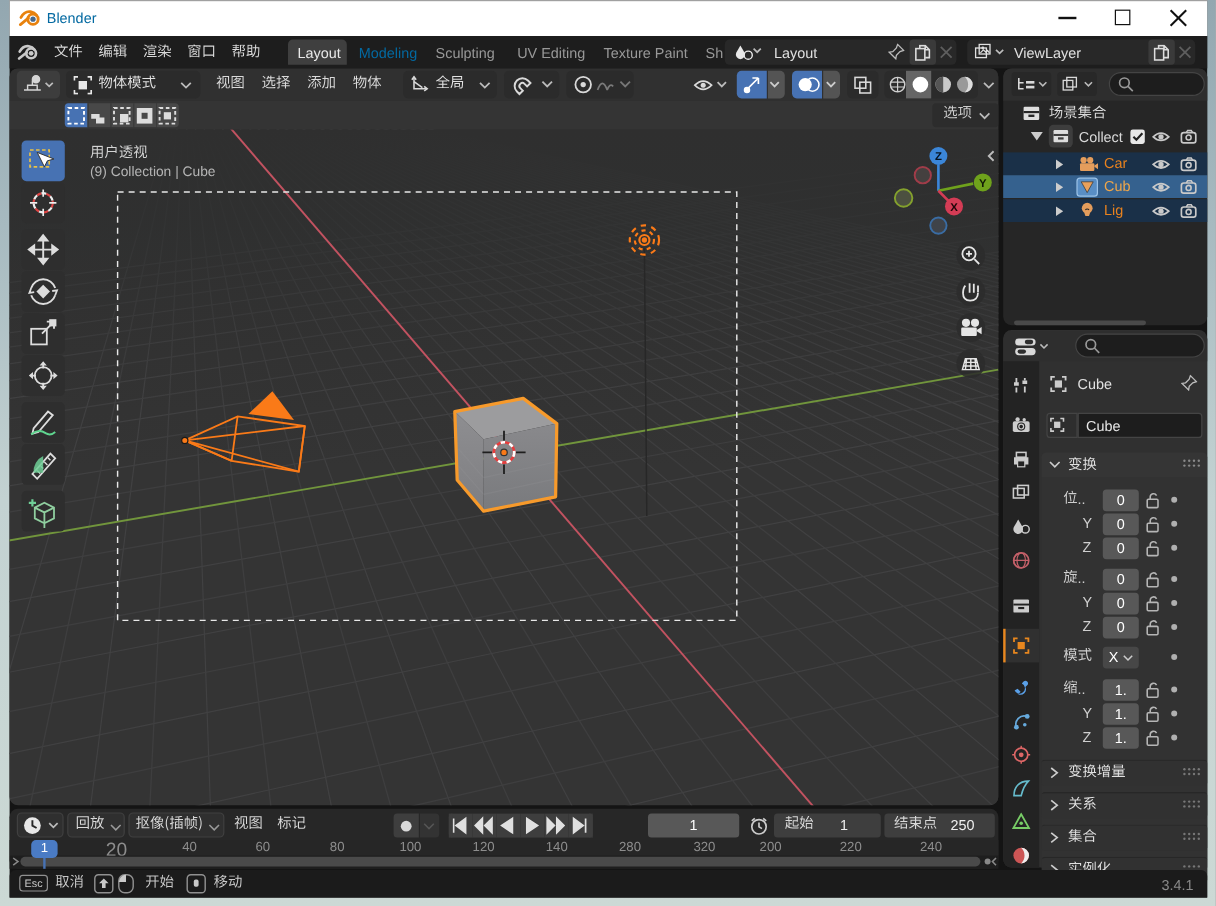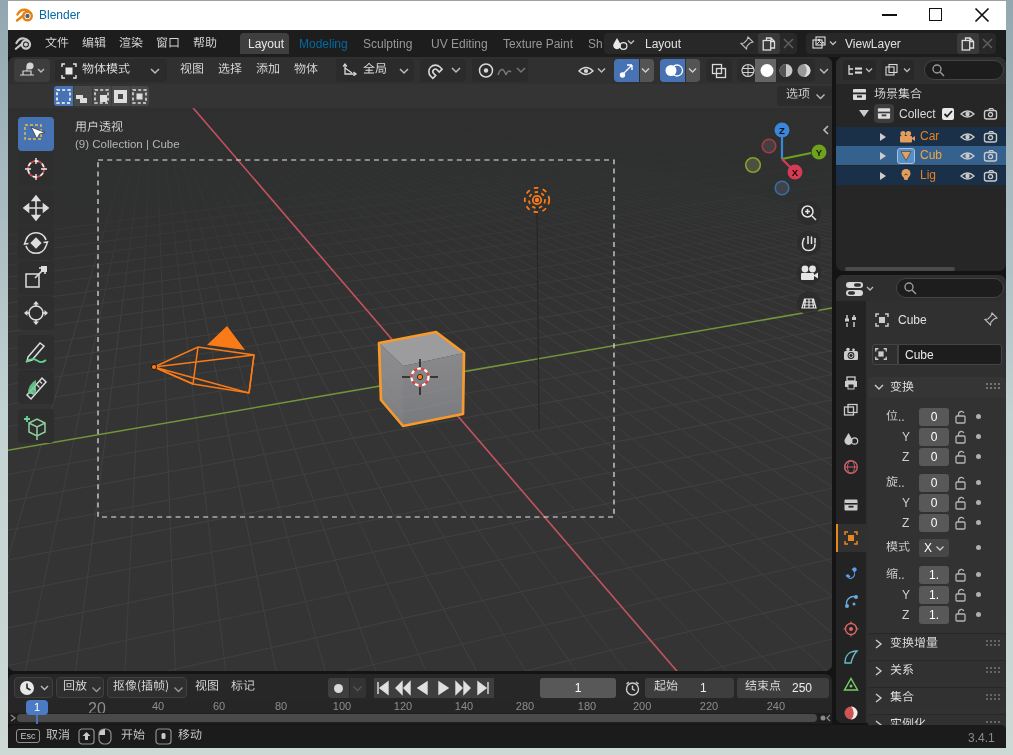--- a/index.html
+++ b/index.html
@@ -1069,21 +1069,21 @@
 <div class="abs" style="left:792px;top:681px;font-size:12px;color:#eee">250</div>
 <div class="abs" style="left:8px;top:700px;width:824px;height:13px;background:#262626"></div>
 <div class="abs" style="left:82px;top:700px;width:30px;text-align:center;font-size:16px;color:#8d8d8d">20</div>
 <div class="abs" style="left:143px;top:700px;width:30px;text-align:center;font-size:11px;color:#8d8d8d">40</div>
 <div class="abs" style="left:204px;top:700px;width:30px;text-align:center;font-size:11px;color:#8d8d8d">60</div>
 <div class="abs" style="left:266px;top:700px;width:30px;text-align:center;font-size:11px;color:#8d8d8d">80</div>
 <div class="abs" style="left:327px;top:700px;width:30px;text-align:center;font-size:11px;color:#8d8d8d">100</div>
 <div class="abs" style="left:388px;top:700px;width:30px;text-align:center;font-size:11px;color:#8d8d8d">120</div>
 <div class="abs" style="left:449px;top:700px;width:30px;text-align:center;font-size:11px;color:#8d8d8d">140</div>
 <div class="abs" style="left:510px;top:700px;width:30px;text-align:center;font-size:11px;color:#8d8d8d">280</div>
-<div class="abs" style="left:572px;top:700px;width:30px;text-align:center;font-size:11px;color:#8d8d8d">180</div>
+<div class="abs" style="left:572px;top:700px;width:30px;text-align:center;font-size:11px;color:#8d8d8d">320</div>
 <div class="abs" style="left:633px;top:700px;width:30px;text-align:left;font-size:11px;color:#8d8d8d">200</div>
 <div class="abs" style="left:694px;top:700px;width:30px;text-align:center;font-size:11px;color:#8d8d8d">220</div>
 <div class="abs" style="left:755px;top:700px;width:30px;text-align:right;font-size:11px;color:#8d8d8d">240</div>
 <div class="abs" style="left:8px;top:713px;width:824px;height:11px;background:#1e1e1e"></div>
 <div class="abs" style="left:17px;top:714px;width:800px;height:8px;background:#4a4a4a;border-radius:4px"></div>
 <div class="abs" style="left:36px;top:700px;width:2px;height:24px;background:#4772b3"></div>
 <div class="abs" style="left:26px;top:700px;width:22px;height:15px;background:#4a7bc4;border-radius:4px"></div>
 <div class="abs" style="left:26px;top:701px;width:22px;text-align:center;font-size:11px;color:#fff">1</div>
 <svg class="abs" style="left:9px;top:714px" width="8" height="8" viewBox="0 0 8 8">
     <path d="M2 1 L6 4 l-4 3" stroke="#888" stroke-width="1.3" fill="none"></path>

